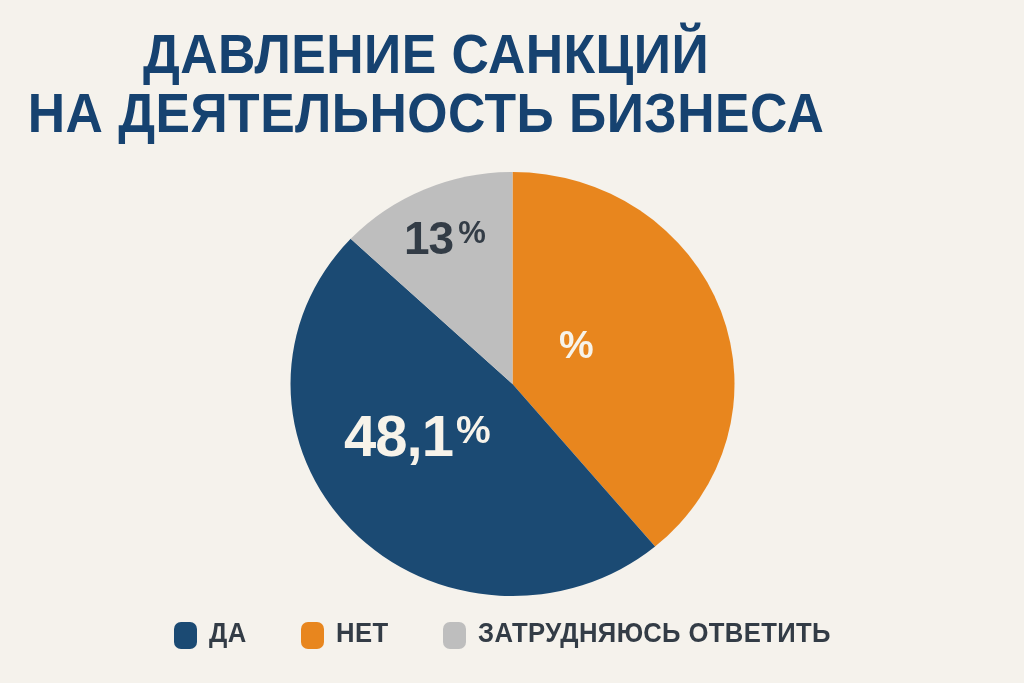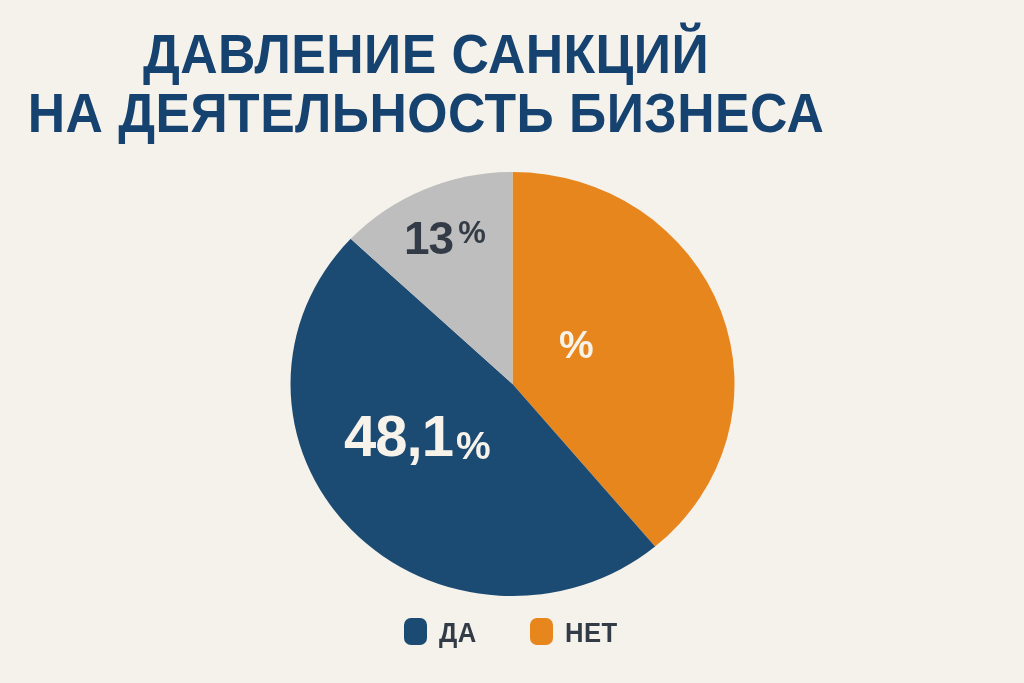--- a/index.html
+++ b/index.html
@@ -84,21 +84,20 @@
 
   .label-nyet {
     left: 556px;
     top: 322px;
     color: #F7F3EA;
   }
   .label-da {
     left: 344px;
     top: 407px;
     color: #F7F3EA;
-    align-items: flex-end;
   }
   .label-hard {
     left: 404px;
     top: 215px;
     color: #333C46;
   }
   .label-hard .num { font-size: 46px; }
   .label-hard .pct { font-size: 31px; margin-top: 2px; margin-left: 5px; }
 
   
@@ -107,21 +106,21 @@
     left: 0;
     top: 618px;
     width: 1024px;
     display: flex;
     justify-content: center;
     align-items: center;
     gap: 52px;
   }
   .legend-item {
     display: flex;
-    align-items: flex-start;
+    align-items: flex-end;
     gap: 12px;
   }
   .legend-swatch {
     width: 23px;
     height: 27px;
     border-radius: 7px;
     flex: 0 0 auto;
   }
   .legend-label {
     font-size: 27px;
@@ -174,15 +173,19 @@
 
   <div class="legend">
     <div class="legend-item">
       <span class="legend-swatch" style="background:#1B4A73"></span>
       <span class="legend-label">ДА</span>
     </div>
     <div class="legend-item">
       <span class="legend-swatch" style="background:#E8861E"></span>
       <span class="legend-label">НЕТ</span>
     </div>
+    <div class="legend-item">
+      <span class="legend-swatch" style="background:#BEBEBE"></span>
+      <span class="legend-label">ЗАТРУДНЯЮСЬ ОТВЕТИТЬ</span>
+    </div>
   </div>
 
 </div>
 
 </body></html>

